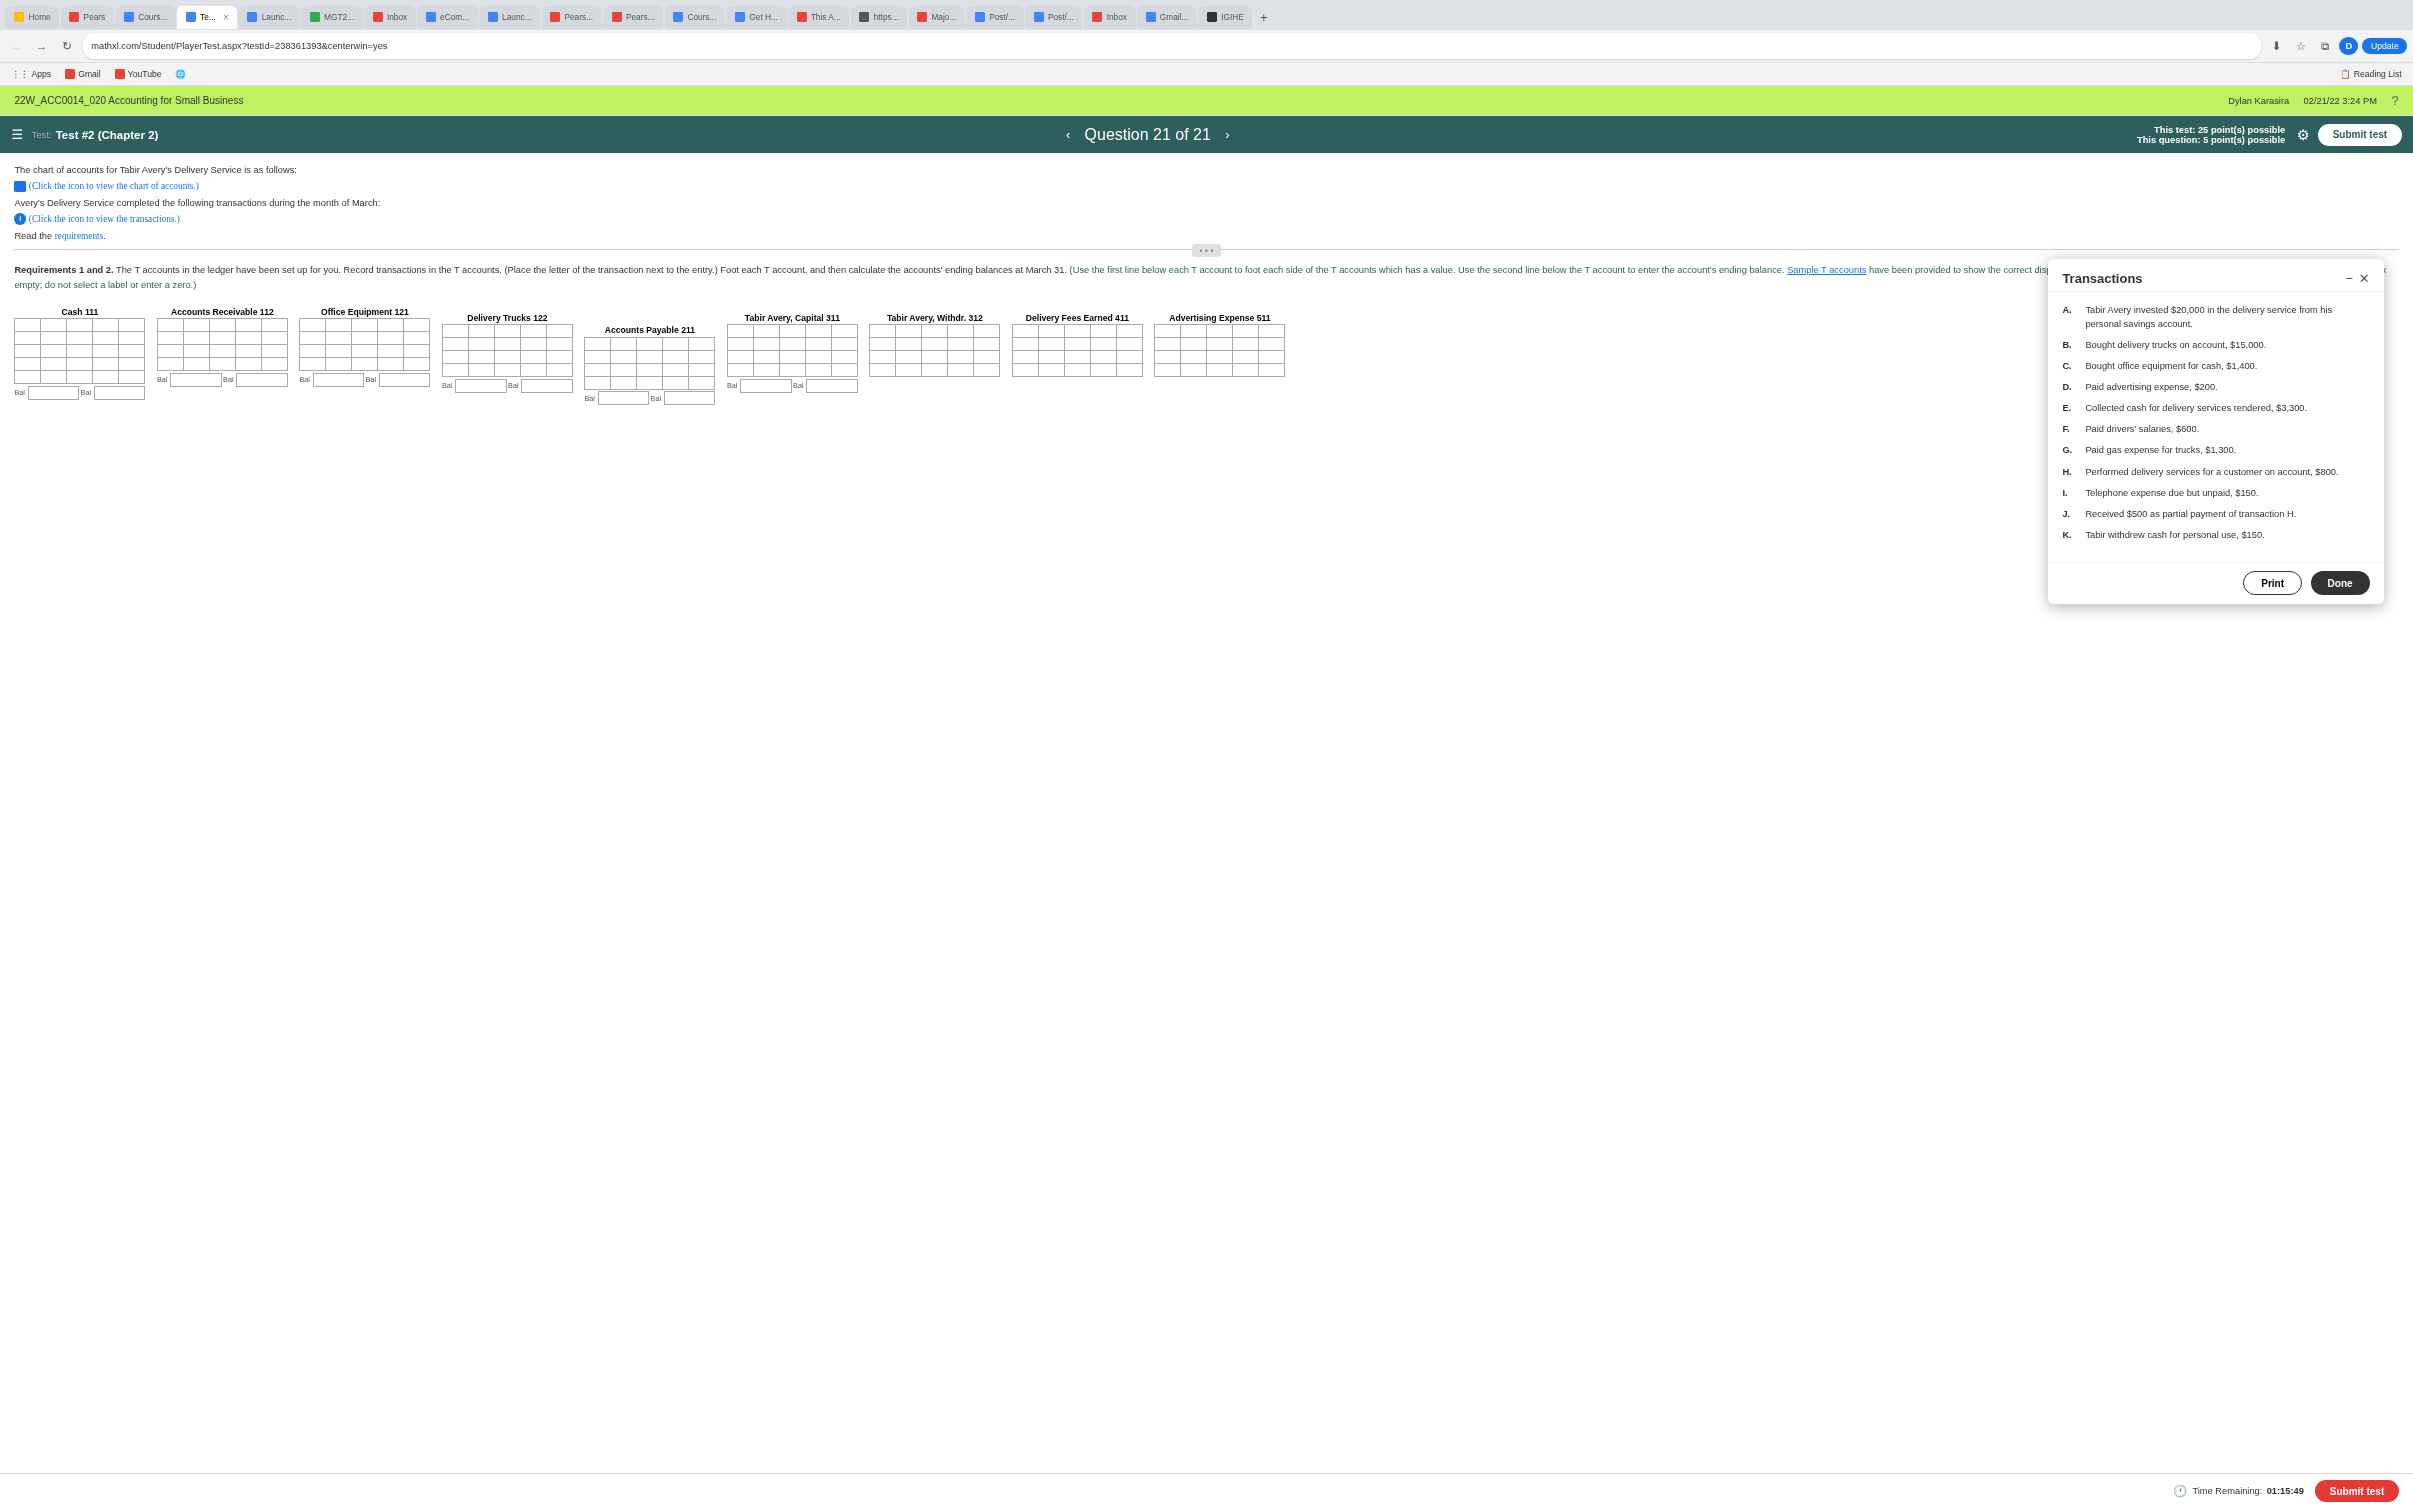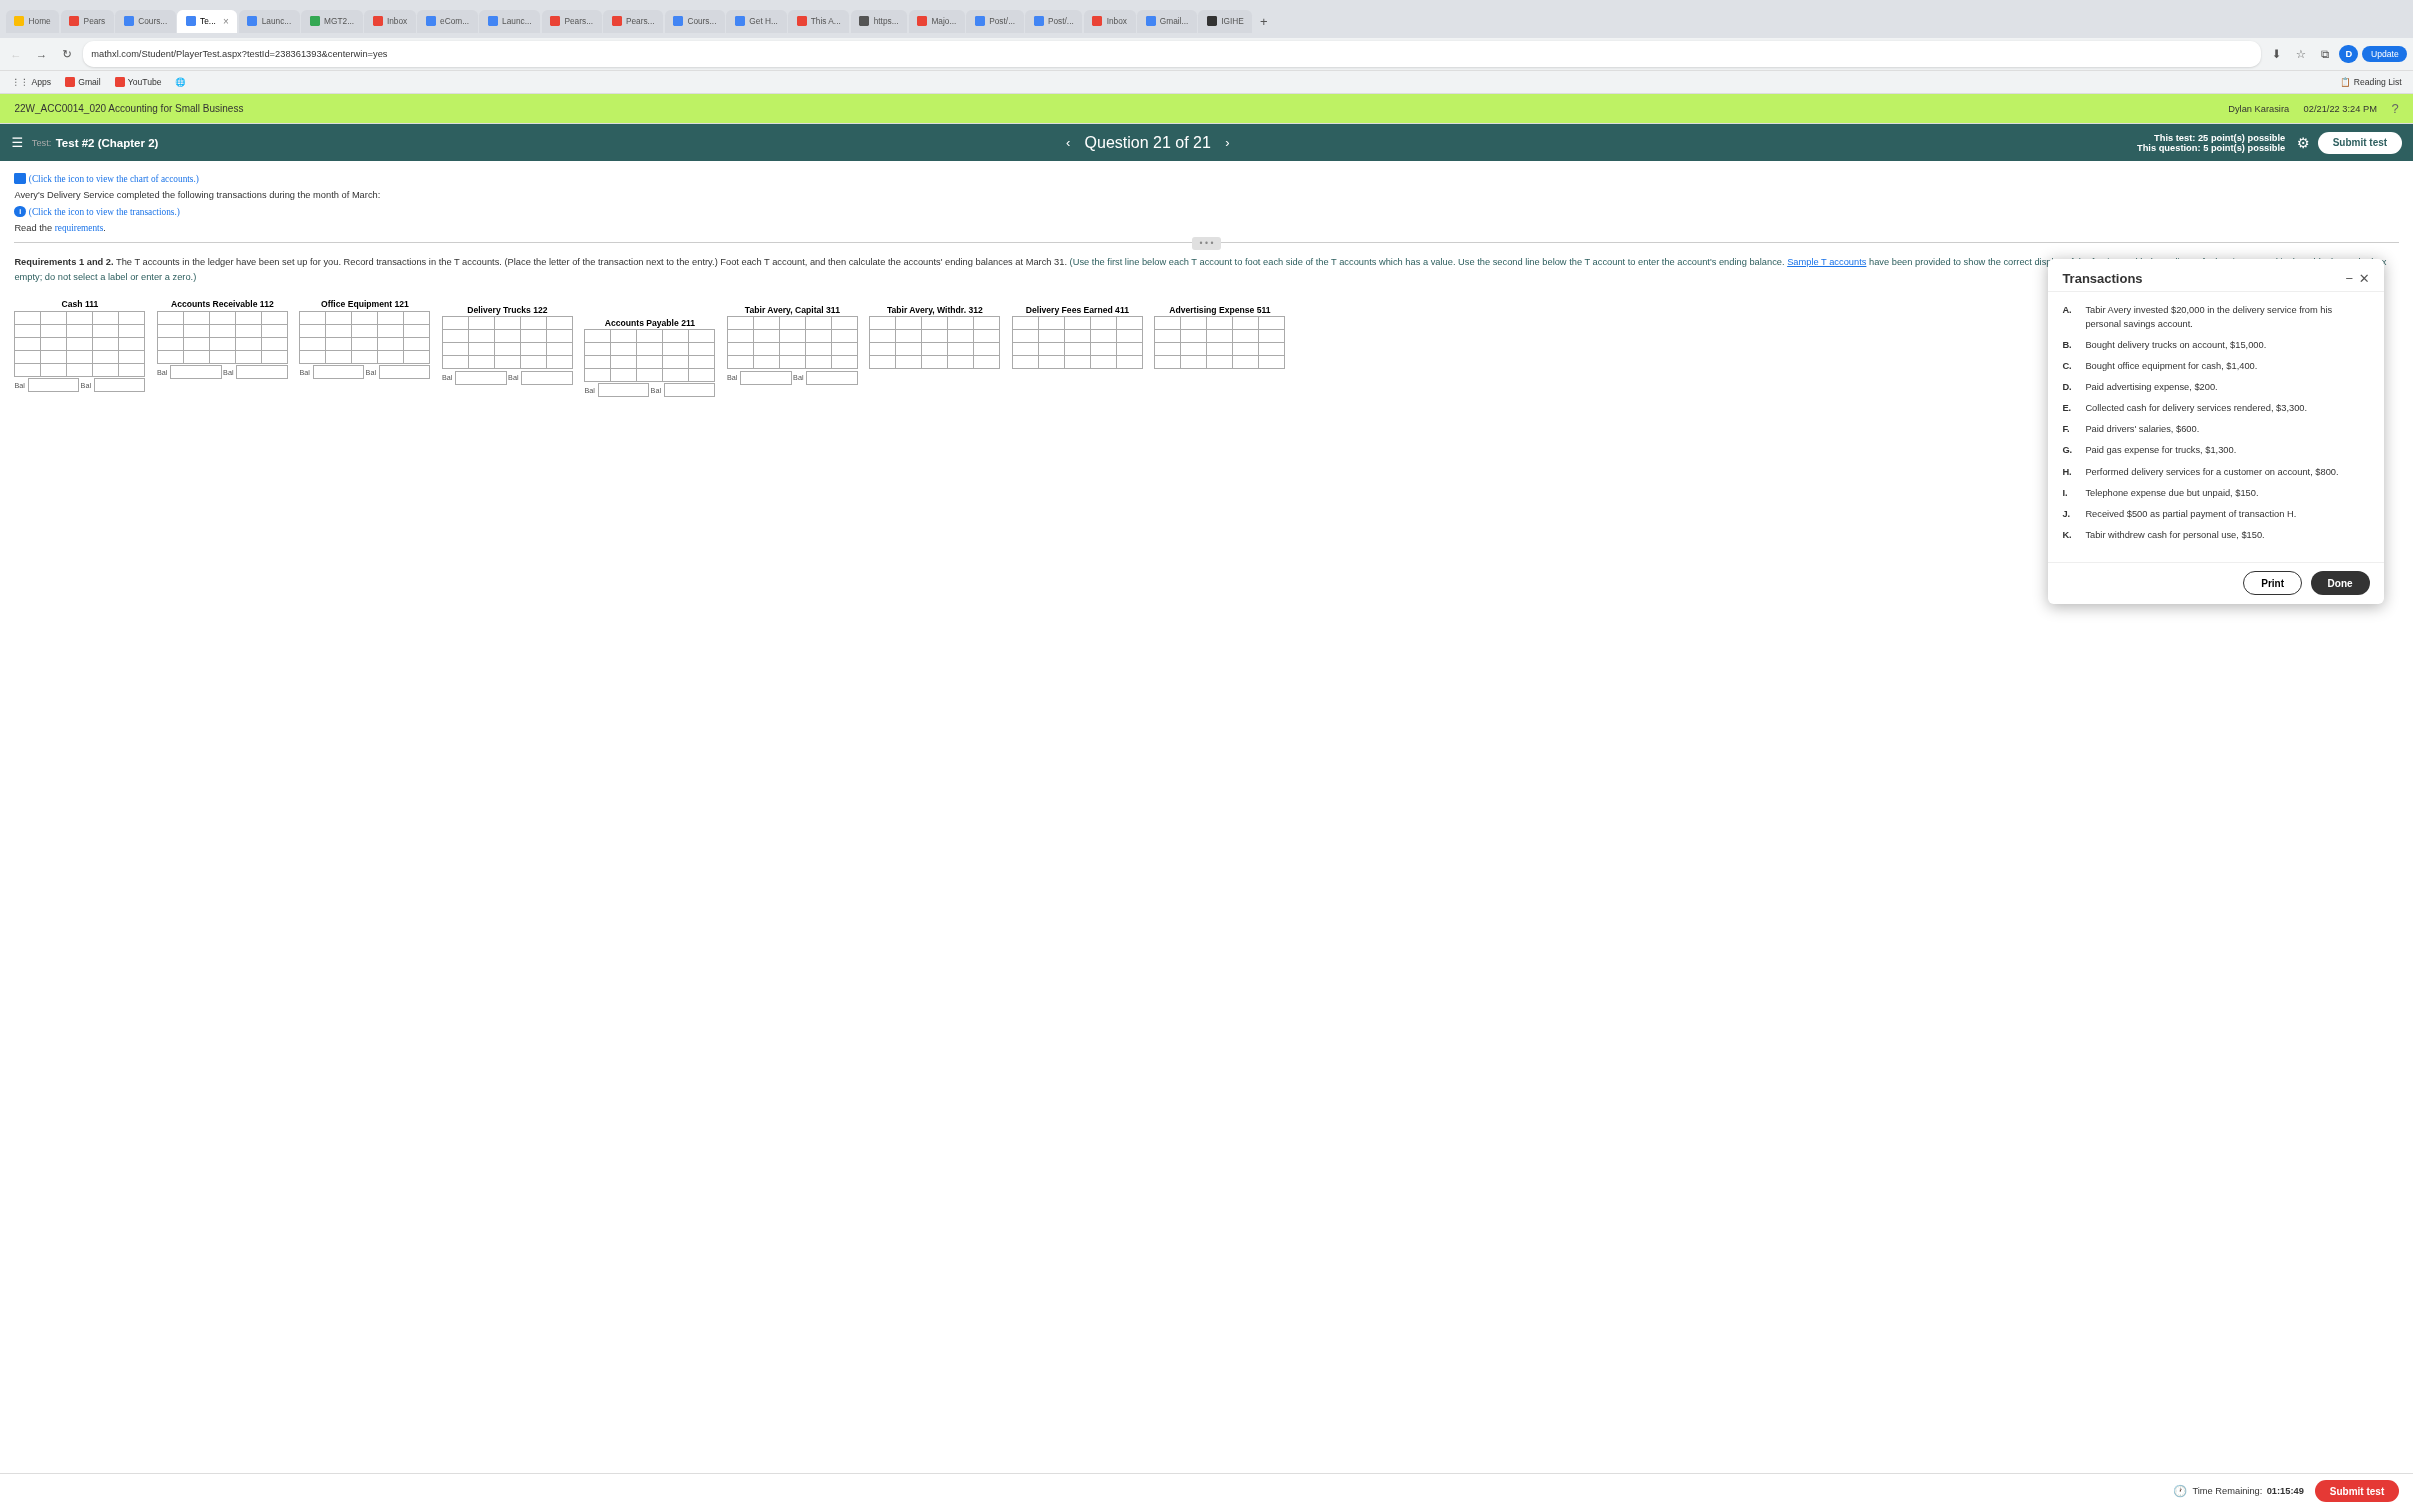--- a/index.html
+++ b/index.html
@@ -1,20 +1,20 @@
 <!DOCTYPE html>
 <html style="font-size:11.5px"><head>
   <meta charset="utf-8">
   <style>
     * { box-sizing: border-box; margin: 0; padding: 0; }
     body { font-family: Arial, sans-serif; font-size: 9.3px; background: #fff; overflow-x: hidden; }
 
     
     .browser-chrome { background: #f1f3f4; border-bottom: 0.7px solid #ddd; }
-    .tab-bar { display: flex; align-items: center; padding: 4.3px 5.7px 0; gap: 1.4px; background: #dee1e6; height: 38px; }
+    .tab-bar { display: flex; align-items: center; padding: 4.3px 5.7px 0; gap: 1.4px; background: #dee1e6; height: 30px; }
     .tab { display: flex; align-items: center; gap: 4.3px; padding: 4.3px 8.6px; border-radius: 5.7px 5.7px 0 0; font-size: 8.6px; height: 23px; white-space: nowrap; overflow: hidden; max-width: 115px; }
     .tab.active { background: #fff; }
     .tab.inactive { background: #d5d8de; color: #555; }
     .tab-favicon { width: 10px; height: 10px; border-radius: 1.4px; flex-shrink: 0; }
     .tab-label { overflow: hidden; text-overflow: ellipsis; white-space: nowrap; font-size: 8.3px; }
     .tab-close { margin-left: 2.9px; color: #888; font-size: 10px; cursor: pointer; flex-shrink: 0; }
     .new-tab-btn { width: 20px; height: 20px; display: flex; align-items: center; justify-content: center; border-radius: 50%; cursor: pointer; font-size: 13px; color: #555; }
 
     .address-bar-row { display: flex; align-items: center; padding: 4.3px 5.7px; gap: 5.7px; background: #f1f3f4; height: 32px; }
     .nav-btn { width: 20px; height: 20px; border-radius: 50%; display: flex; align-items: center; justify-content: center; cursor: pointer; color: #555; font-size: 11.5px; }
@@ -247,20 +247,21 @@
     <div>
       <span>This question:</span>
       <span>5 point(s) possible</span>
     </div>
   </div>
   <span class="settings-icon">⚙</span>
   <button class="submit-test-btn">Submit test</button>
 </div>
 
 <div class="main-content">
+  <p class="question-text">The chart of accounts for Tabir Avery's Delivery Service is as follows:</p>
   <div style="display:flex;align-items:center;gap:2.9px;margin-bottom:5.7px;">
     <span style="display:inline-block;width:11.5px;height:11.5px;background:#1a73e8;border-radius:1.4px;"></span>
     <span class="chart-link">(Click the icon to view the chart of accounts.)</span>
   </div>
   <p class="question-text">Avery's Delivery Service completed the following transactions during the month of March:</p>
   <div style="display:flex;align-items:center;gap:2.9px;margin-bottom:5.7px;">
     <span style="display:inline-block;width:11.5px;height:11.5px;border-radius:50%;background:#1a73e8;color:#fff;text-align:center;line-height:11.5px;font-size:7.2px;font-weight:bold;">i</span>
     <span class="chart-link">(Click the icon to view the transactions.)</span>
   </div>
   <p class="question-text">

